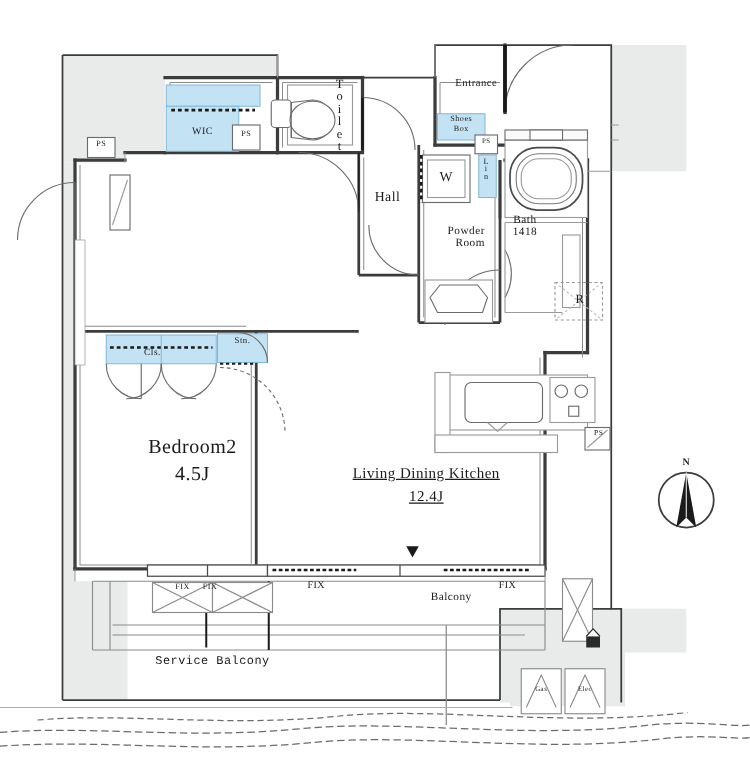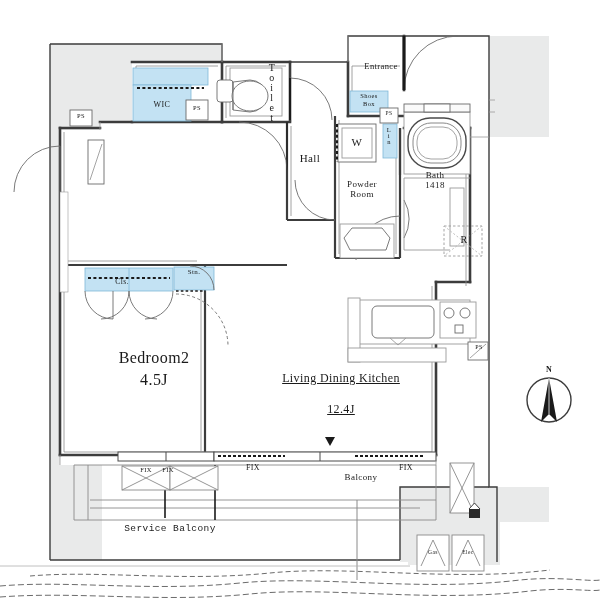--- a/index.html
+++ b/index.html
@@ -313,33 +313,33 @@
   </svg>
 
 
   <div class="lbl" style="left:104px; top:349px; width:100px; font-size:16px;">
     <div>Bedroom2</div>
     <div style="margin-top:4px;">4.5J</div>
   </div>
 
   <div class="lbl" style="left:251px; top:372px; width:180px; font-size:12px;text-decoration:underline;">
     <div>Living Dining Kitchen</div>
-    <div style="margin-top:18px;">12.4J</div>
+    <div style="margin-top:6px;">12.4J</div>
   </div>
 
   <div class="lbl" style="left:288px; top:152px; width:44px; font-size:11px;">Hall</div>
 
   <div class="lbl" style="left:351px; top:62px; width:60px; font-size:8.5px;">Entrance</div>
 
-  <div class="lbl" style="left:336px; top:179px; width:52px; font-size:9px;">
+  <div class="lbl" style="left:336px; top:179px; width:52px; font-size:9px;text-align:right;">
     <div>Powder</div>
     <div>Room</div>
   </div>
 
-  <div class="lbl" style="left:409px; top:170px; width:52px; font-size:9px;">
+  <div class="lbl" style="left:394px; top:170px; width:52px; font-size:9px;">
     <div>Bath</div>
     <div>1418</div>
   </div>
 
   <div class="lbl" style="left:328px; top:472px; width:66px; font-size:9px;">Balcony</div>
 
   <div class="lbl" style="left:110px; top:524px; width:120px; font-size:9.5px;font-family:Liberation Mono, monospace;">Service Balcony</div>
 
   <div class="lbl vert" style="left:266px; top:62px; font-size:10px;">Toilet</div>
 

